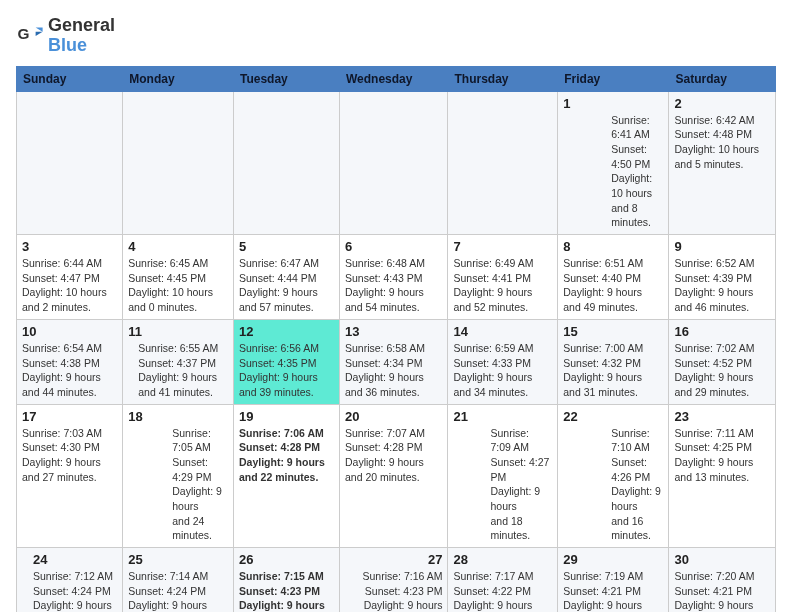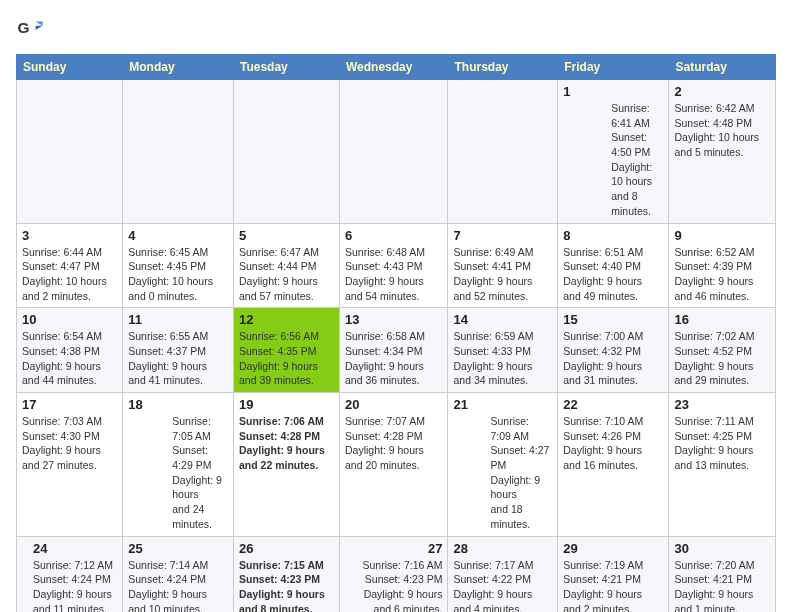--- a/index.html
+++ b/index.html
@@ -43,21 +43,21 @@
       font-size: 14px;
       color: #555;
     }
     .calendar {
       width: 100%;
       border-collapse: collapse;
       font-size: 11px;
     }
     .calendar thead th {
       background-color: #4a7fc1;
-      color: #fef9c3;
+      color: #0f172a;
       text-align: left;
       padding: 5px 6px;
       font-size: 12px;
       font-weight: bold;
       border: 1px solid #4a7fc1;
     }
     .calendar tbody td {
       border: 1px solid #ccc;
       vertical-align: top;
       padding: 4px 5px;
@@ -90,20 +90,24 @@
 </head>
 <body>
 
 <div class="header">
   <div class="logo">
     <svg class="logo-icon" viewBox="0 0 40 40">
       <text x="2" y="24" font-size="22" font-weight="bold" fill="#333">G</text>
       <polygon points="28,8 38,14 38,8" fill="#4a90d9"></polygon>
       <polygon points="28,14 38,14 28,20" fill="#2a6cb0"></polygon>
     </svg>
+    <div>
+      <div class="logo-text">General</div>
+      <div class="logo-text" style="color:#4a90d9">Blue</div>
+    </div>
   </div>
   <div class="title-block">
     <div class="month-title"></div>
     <div class="location"></div>
   </div>
 </div>
 
 <table class="calendar">
   <thead>
     <tr>
@@ -192,26 +196,26 @@
       <tr>
         <td style="background: rgb(245, 247, 250);">
           <span class="day-number">10</span>
           <div class="day-info" style="white-space: pre-line;">Sunrise: 6:54 AM
 Sunset: 4:38 PM
 Daylight: 9 hours
 and 44 minutes.</div>
         </td>
         <td style="background: rgb(245, 247, 250);">
           <span class="day-number">11</span>
-          <div class="day-info" style="white-space: pre-line;">Sunrise: 6:55 AM
+          <div class="day-info" style="white-space: pre-line; margin-left: 10px;">Sunrise: 6:55 AM
 Sunset: 4:37 PM
 Daylight: 9 hours
 and 41 minutes.</div>
         </td>
-        <td style="background: #84cc16;">
+        <td style="background: #5eead4;">
           <span class="day-number">12</span>
           <div class="day-info" style="white-space: pre-line;">Sunrise: 6:56 AM
 Sunset: 4:35 PM
 Daylight: 9 hours
 and 39 minutes.</div>
         </td>
         <td style="background: rgb(245, 247, 250);">
           <span class="day-number">13</span>
           <div class="day-info" style="white-space: pre-line;">Sunrise: 6:58 AM
 Sunset: 4:34 PM
@@ -271,21 +275,21 @@
         </td>
         <td style="background: rgb(255, 255, 255);">
           <span class="day-number">21</span>
           <div class="day-info" style="white-space: pre-line; margin-left: 37px;">Sunrise: 7:09 AM
 Sunset: 4:27 PM
 Daylight: 9 hours
 and 18 minutes.</div>
         </td>
         <td style="background: rgb(255, 255, 255);">
           <span class="day-number">22</span>
-          <div class="day-info" style="white-space: pre-line;">Sunrise: 7:10 AM
+          <div class="day-info" style="white-space: pre-line; margin-left: 48px;">Sunrise: 7:10 AM
 Sunset: 4:26 PM
 Daylight: 9 hours
 and 16 minutes.</div>
         </td>
         <td style="background: rgb(255, 255, 255);">
           <span class="day-number">23</span>
           <div class="day-info" style="white-space: pre-line;">Sunrise: 7:11 AM
 Sunset: 4:25 PM
 Daylight: 9 hours
 and 13 minutes.</div>

